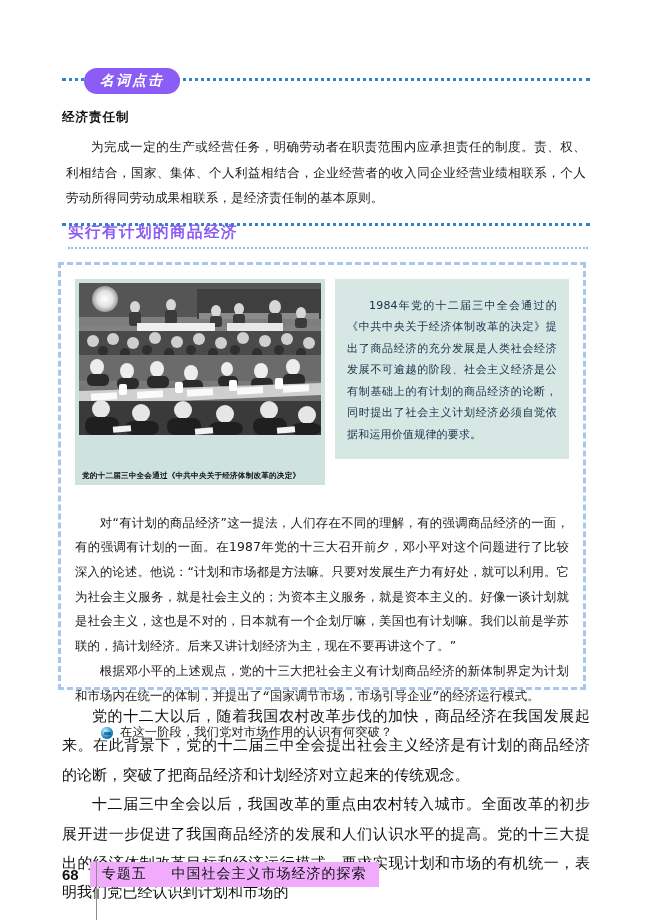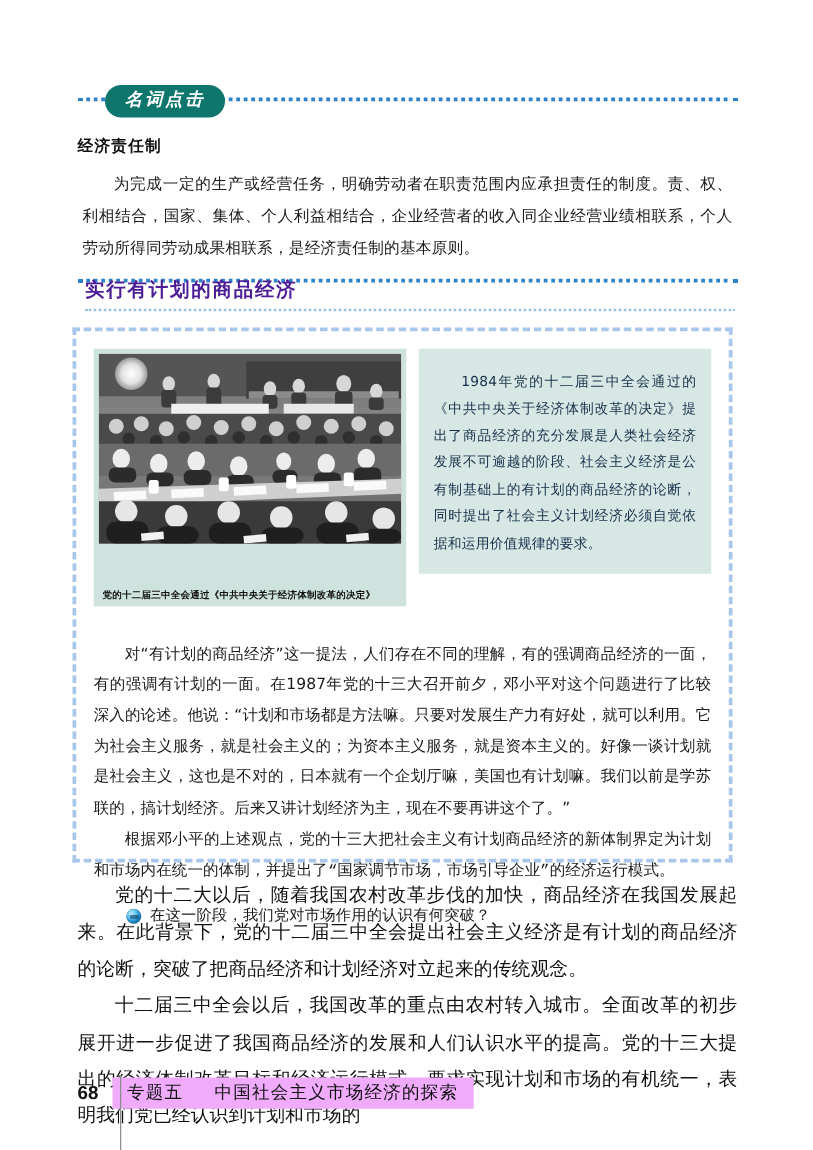--- a/index.html
+++ b/index.html
@@ -32,21 +32,21 @@
     width: 528px;
     padding-top: 22px;
     padding-bottom: 10px;
     border-top: 3px dotted #2f82c8;
     border-bottom: 3px dotted #2f82c8;
   }
   .term-badge {
     position: absolute;
     left: 22px;
     top: -13px;
-    background: #0f766e;
+    background: #8b5cf6;
     color: #ffffff;
     font-size: 14px;
     font-weight: bold;
     font-style: italic;
     letter-spacing: 2px;
     padding: 4px 16px 5px 16px;
     border-radius: 13px;
     line-height: 1.2;
     white-space: nowrap;
   }
@@ -71,21 +71,21 @@
   
   .section-head {
     position: absolute;
     left: 68px;
     top: 222px;
     width: 520px;
   }
   .section-head-title {
     font-size: 15.5px;
     font-weight: bold;
-    color: #4c1d95;
+    color: #8b5cf6;
     letter-spacing: 1.5px;
     padding-bottom: 4px;
   }
   .section-head-rule {
     height: 0;
     border-bottom: 2px dotted #93bfe3;
     width: 100%;
   }
 
   

